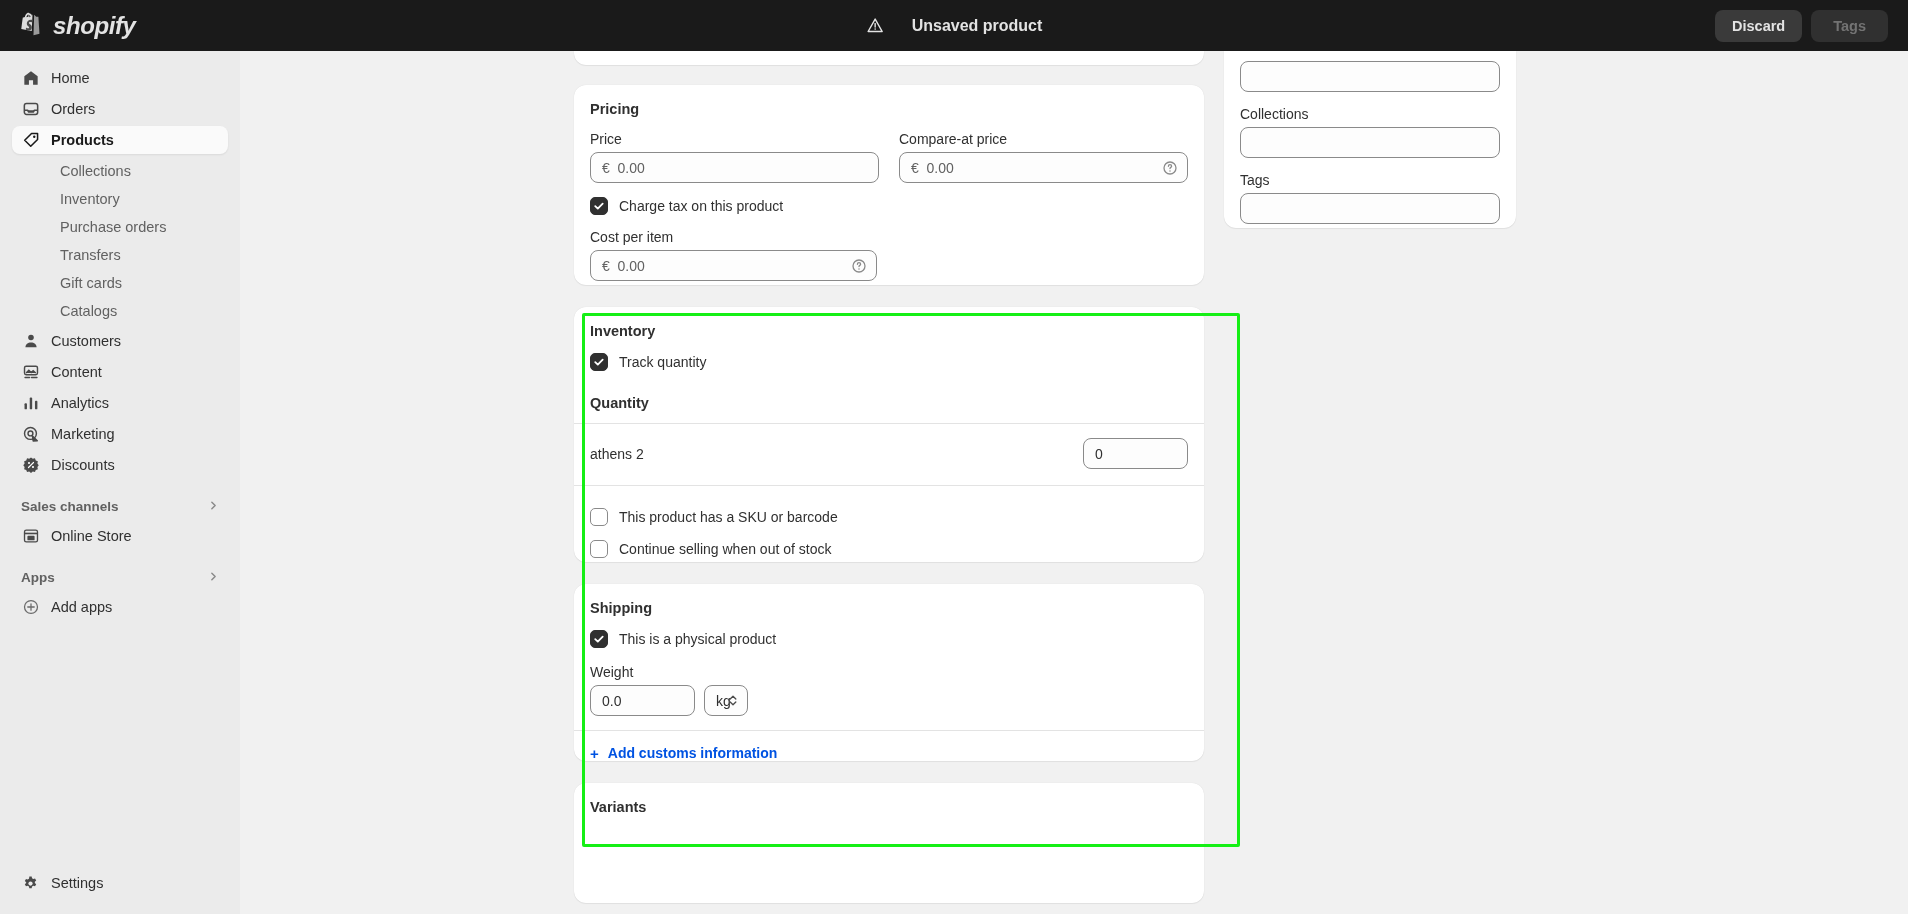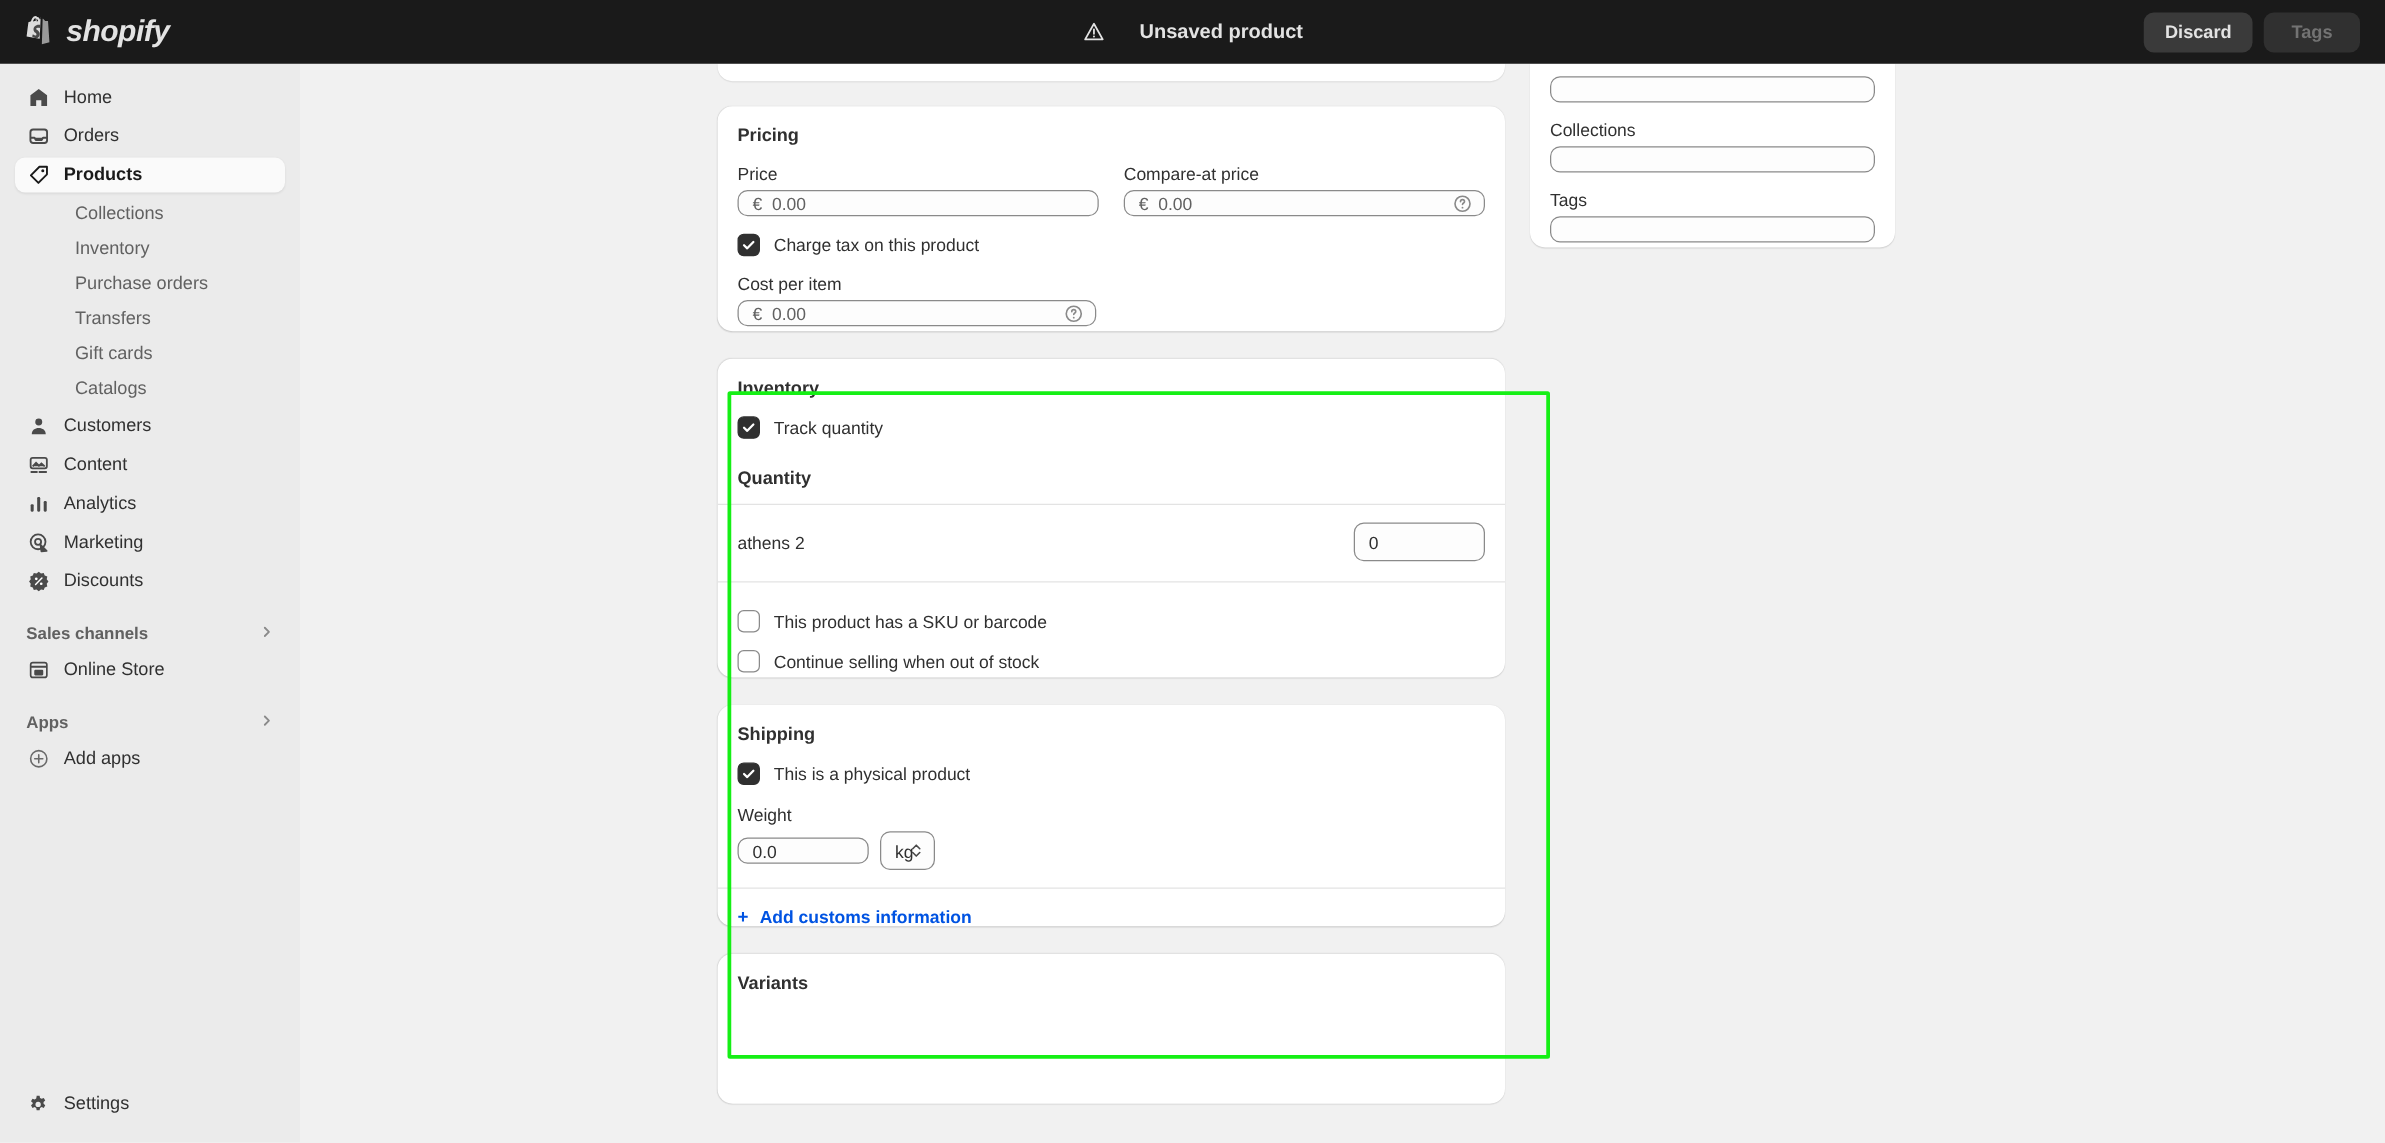--- a/index.html
+++ b/index.html
@@ -86,21 +86,21 @@
 
   .card {
     background: #fff; border-radius: 12px;
     box-shadow: 0 1px 1px rgba(0,0,0,.06), 0 0 1px rgba(0,0,0,.12);
     padding: 16px 16px 4px;
   }
   .card-title { font-size: 14.5px; font-weight: 700; color: #303030; margin-bottom: 14px; }
   .field-label { font-size: 14px; color: #303030; margin-bottom: 5px; }
 
   .inp {
-    width: 100%; height: 21px; border: 1px solid #8a8a8a;
+    width: 100%; height: 31px; border: 1px solid #8a8a8a;
     border-radius: 8px; background: #fdfdfd;
     font-family: inherit; font-size: 14px; color: #303030;
     padding: 0 11px; outline: none;
   }
   .inp::placeholder { color: #616161; }
   .inp-wrap { position: relative; }
   .inp-suffix {
     position: absolute; right: 10px; top: 50%; transform: translateY(-50%);
     width: 16px; height: 16px; color: #8a8a8a;
   }

